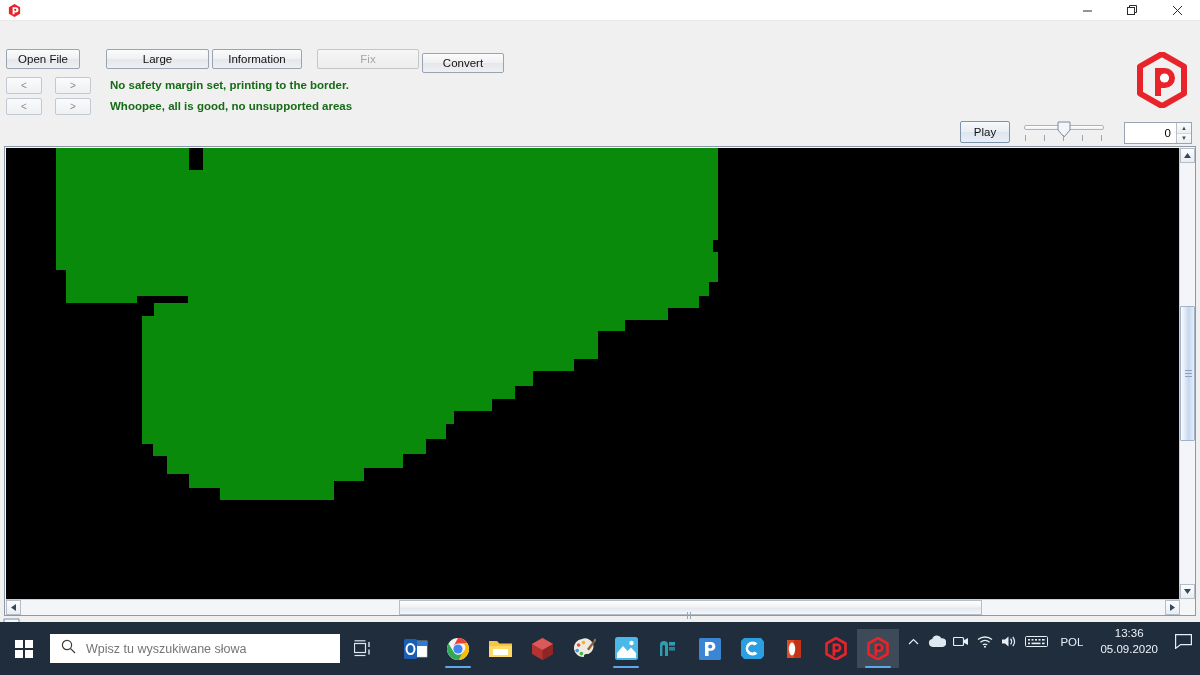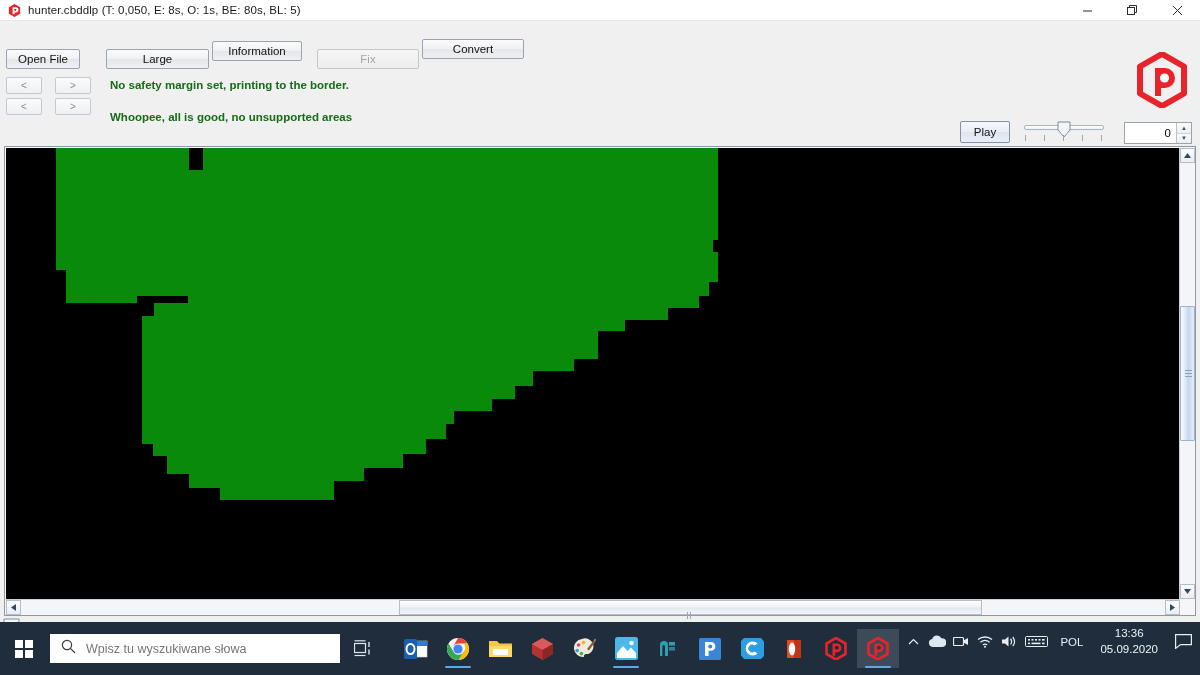--- a/index.html
+++ b/index.html
@@ -62,23 +62,23 @@
     display: flex; align-items: center; justify-content: center;
     font-family: "Liberation Sans", sans-serif;
     cursor: default;
     user-select: none;
   }
   .btn3d.disabled { color: #a7a7a7; border-color: #c6c6c6;
     background: linear-gradient(to bottom,#f6f6f6,#ededed); }
 
   .btn-openfile { left: 6px;   top: 28px; width: 74px; }
   .btn-save     { left: 106px; top: 28px; width: 103px; }
-  .btn-info     { left: 212px; top: 20px; width: 90px; }
+  .btn-info     { left: 212px; top: 28px; width: 90px; }
   .btn-fix      { left: 317px; top: 28px; width: 102px; }
-  .btn-convert  { left: 422px; top: 18px; width: 102px; }
+  .btn-convert  { left: 422px; top: 32px; width: 82px; }
 
   .nav-btn {
     position: absolute; width: 36px; height: 17px;
     background: linear-gradient(to bottom,#fafbfc,#eef0f2);
     border: 1px solid #c3c9d0;
     border-radius: 2px;
     font-size: 10px; color: #8c8c8c;
     display: flex; align-items: center; justify-content: center;
     user-select: none;
   }
@@ -336,21 +336,20 @@
 <div id="app">
 
   <div class="titlebar">
     <div class="title-icon">
       <svg width="15" height="15" viewBox="0 0 32 32">
         <path d="M16 2 L28 9 L28 23 L16 30 L4 23 L4 9 Z" fill="#e8232a"></path>
         <path d="M12 9 h7 a5.5 5.5 0 0 1 0 11 h-3 v4 h-4 z" fill="#ffffff"></path>
         <circle cx="17.5" cy="14.5" r="2.4" fill="#e8232a"></circle>
       </svg>
     </div>
-    <div class="title-text">hunter.cbddlp (T: 0,050, E: 8s, O: 1s, BE: 80s, BL: 5)</div>
     <div class="win-buttons">
       <div class="win-btn">
         <svg width="11" height="11" viewBox="0 0 11 11">
             <line x1="1" y1="6" x2="10" y2="6" stroke="#2b2b2b" stroke-width="1"></line>
           </svg>
       </div>
       <div class="win-btn">
         <svg width="11" height="11" viewBox="0 0 11 11">
           <rect x="0.5" y="2.5" width="7" height="7" fill="none" stroke="#2b2b2b" stroke-width="1"></rect>
           <path d="M2.5 2.5 V0.5 H9.5 V7.5 H7.5" fill="none" stroke="#2b2b2b" stroke-width="1"></path>
@@ -372,21 +371,21 @@
     <div class="btn3d btn-info">Information</div>
     <div class="btn3d btn-fix disabled">Fix</div>
     <div class="btn3d btn-convert">Convert</div>
 
     <div class="nav-btn nav-a1">&lt;</div>
     <div class="nav-btn nav-a2">&gt;</div>
     <div class="nav-btn nav-b1">&lt;</div>
     <div class="nav-btn nav-b2">&gt;</div>
 
     <div class="status-line status-1" style="color: rgb(22, 107, 22);">No safety margin set, printing to the border.</div>
-    <div class="status-line status-2" style="color: rgb(22, 107, 22); margin-top: 11px;">Whoopee, all is good, no unsupported areas</div>
+    <div class="status-line status-2" style="color: rgb(22, 107, 22);">Whoopee, all is good, no unsupported areas</div>
 
     <div class="btn-play">Play</div>
 
     <div class="track-slider">
       <div class="rail"></div>
       <div class="thumb">
         <svg width="14" height="17" viewBox="0 0 14 17">
           <path d="M1 1 H13 V9 L7 16 L1 9 Z" fill="#f2f5f9" stroke="#7d8b9b" stroke-width="1"></path>
         </svg>
       </div>

